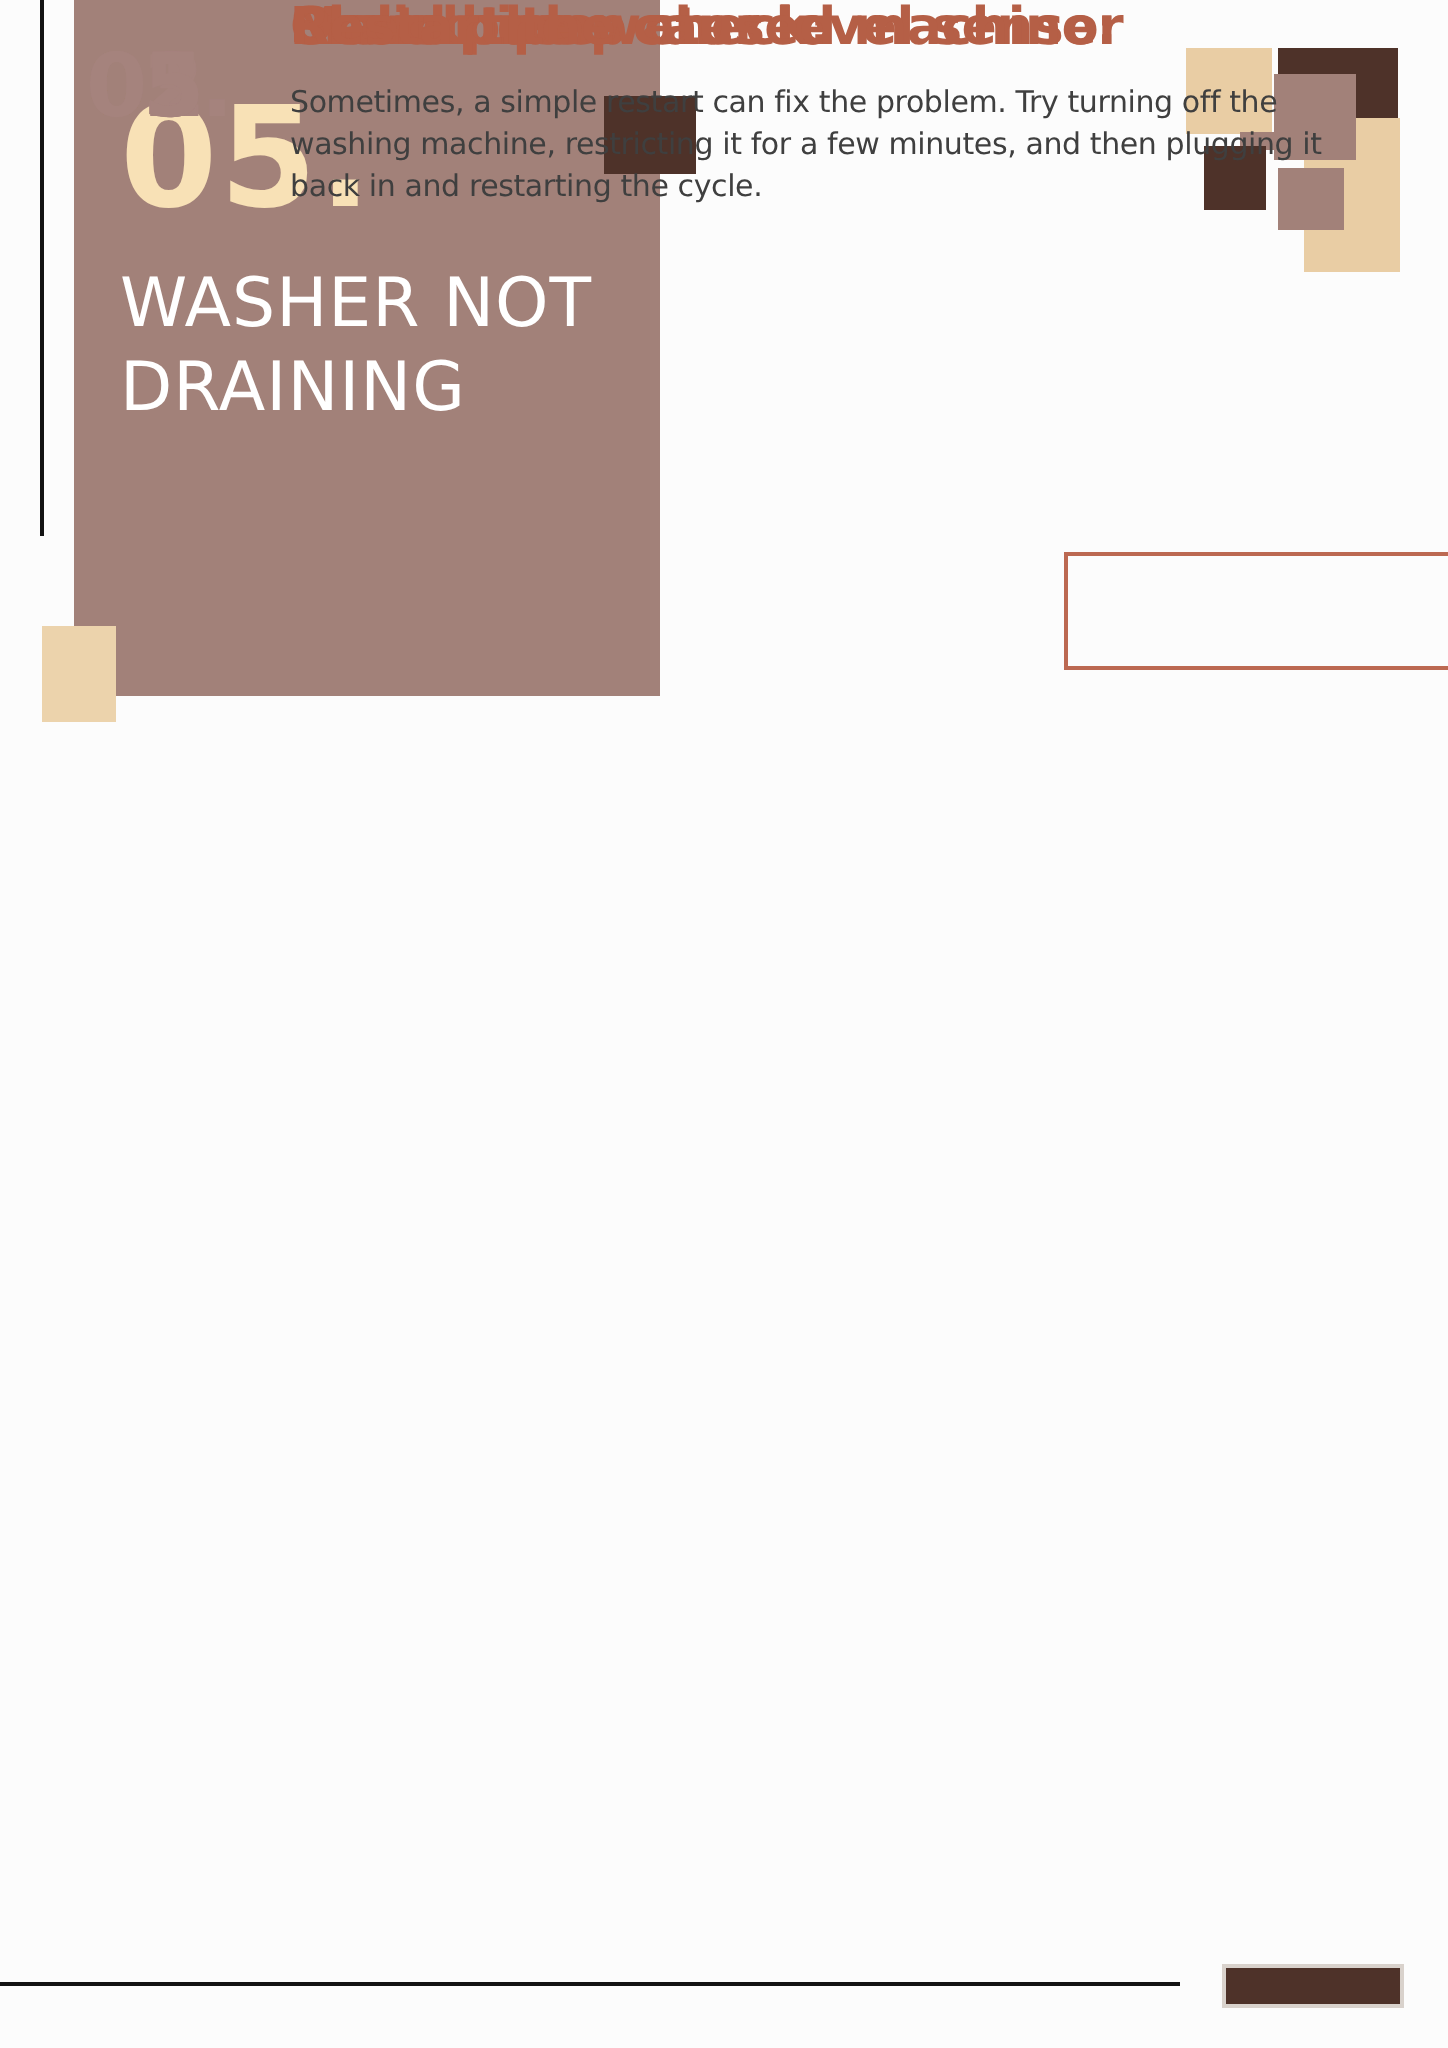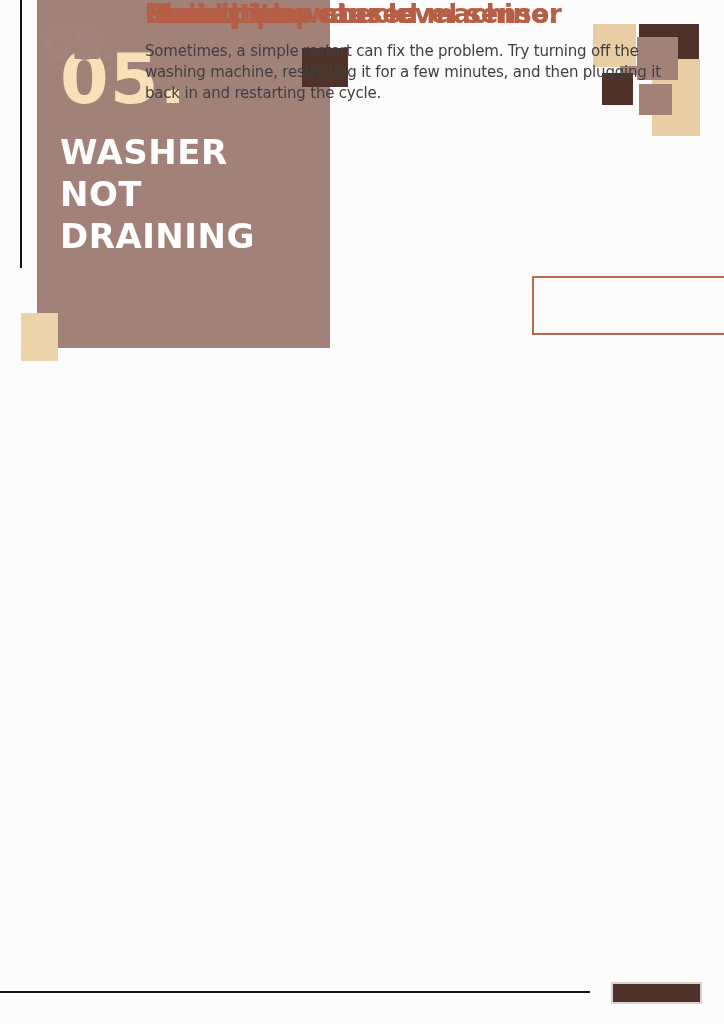--- a/index.html
+++ b/index.html
@@ -20,21 +20,21 @@
 
   
   .hero-block { left: 37px; top: 0; width: 293px; height: 348px; background: #a28179; }
   .hero-number {
     left: 60px; top: 44px;
     font-size: 70px; font-weight: 700; line-height: 1;
     color: #f8e1b6; letter-spacing: 1px;
   }
   .hero-title {
     left: 60px; top: 132px; width: 260px;
-    font-size: 34px; font-weight: 700; line-height: 1.23;
+    font-size: 34px; font-weight: 400; line-height: 1.23;
     color: #ffffff; white-space: pre-line; letter-spacing: 0.5px;
   }
   .hero-dark-square { left: 302px; top: 48px; width: 46px; height: 39px; background: #4e3229; }
 
   
   .tr-cream-tall   { left: 652px; top: 59px;  width: 48px; height: 77px; background: #e9cda4; }
   .tr-dark-rect    { left: 639px; top: 24px;  width: 60px; height: 35px; background: #4e3229; }
   .tr-mauve-big    { left: 637px; top: 37px;  width: 41px; height: 43px; background: #a28179; }
   .tr-cream-square { left: 593px; top: 24px;  width: 43px; height: 43px; background: #e9cda4; }
   .tr-mauve-sliver { left: 620px; top: 66px;  width: 18px; height: 9px;  background: #a28179; }

